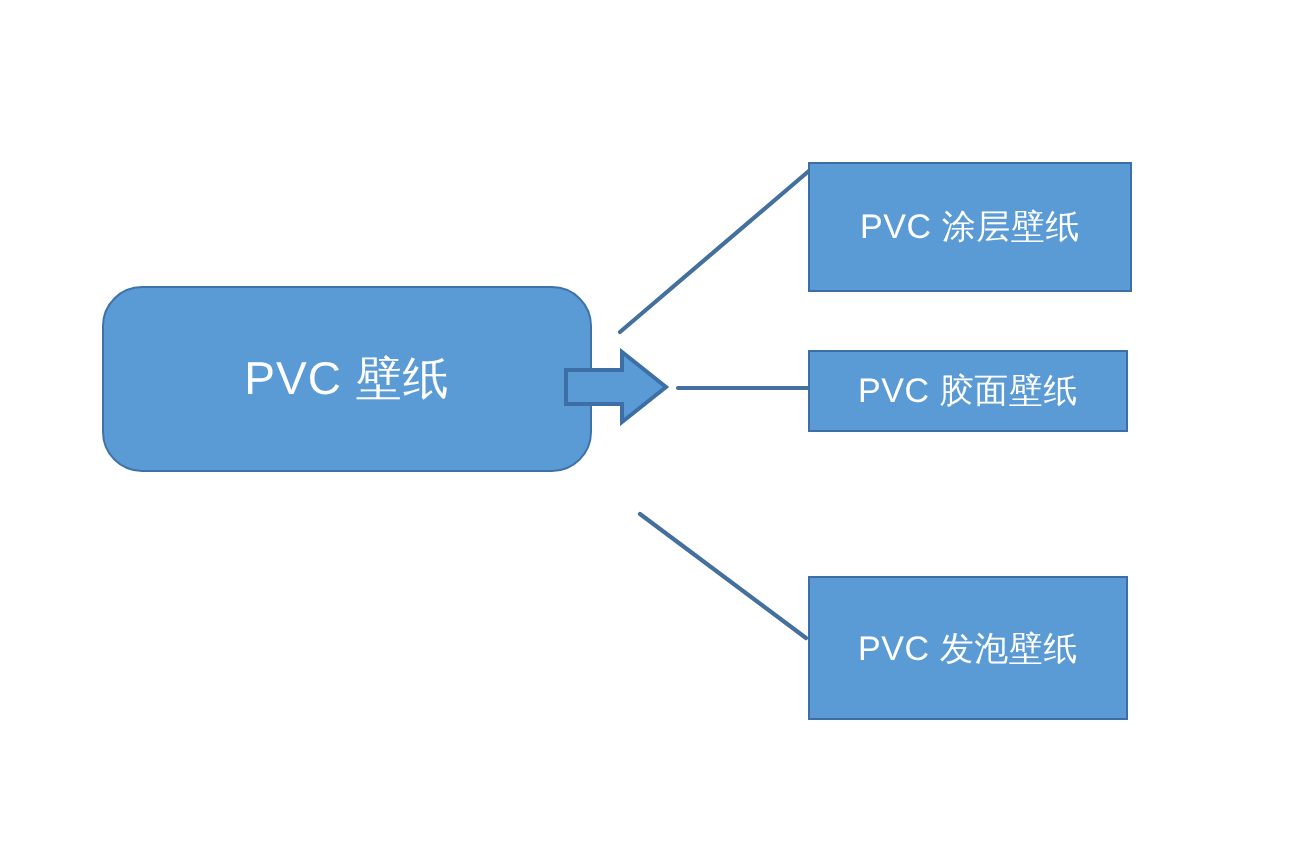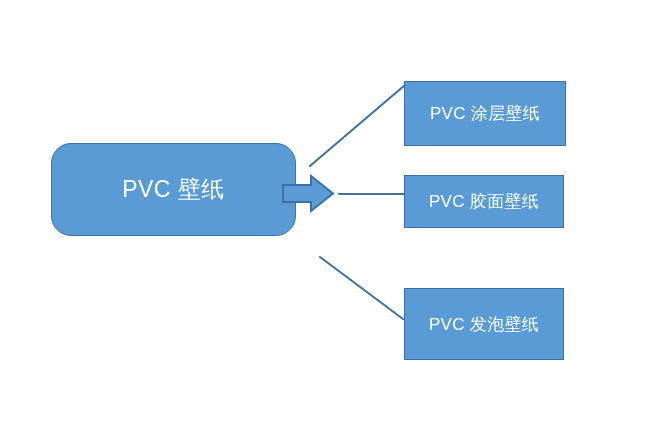--- a/index.html
+++ b/index.html
@@ -57,21 +57,21 @@
     justify-content: center;
   }
   .leaf-label {
     color: #ffffff;
     font-size: 17px;
     letter-spacing: 0.3px;
     white-space: nowrap;
   }
 
   #leaf-coating { left: 404px; top: 45px;  width: 162px; height: 65px; margin-top: 36px; }
-  #leaf-glue    { left: 404px; top: 175px; width: 160px; height: 53px; }
+  #leaf-glue    { left: 404px; top: 175px; width: 160px; height: 41px; }
   #leaf-foam    { left: 404px; top: 288px; width: 160px; height: 72px; }
 
   
   .block-arrow {
     position: absolute;
     left: 281px;
     top: 174px;
     width: 54px;
     height: 39px;
   }

